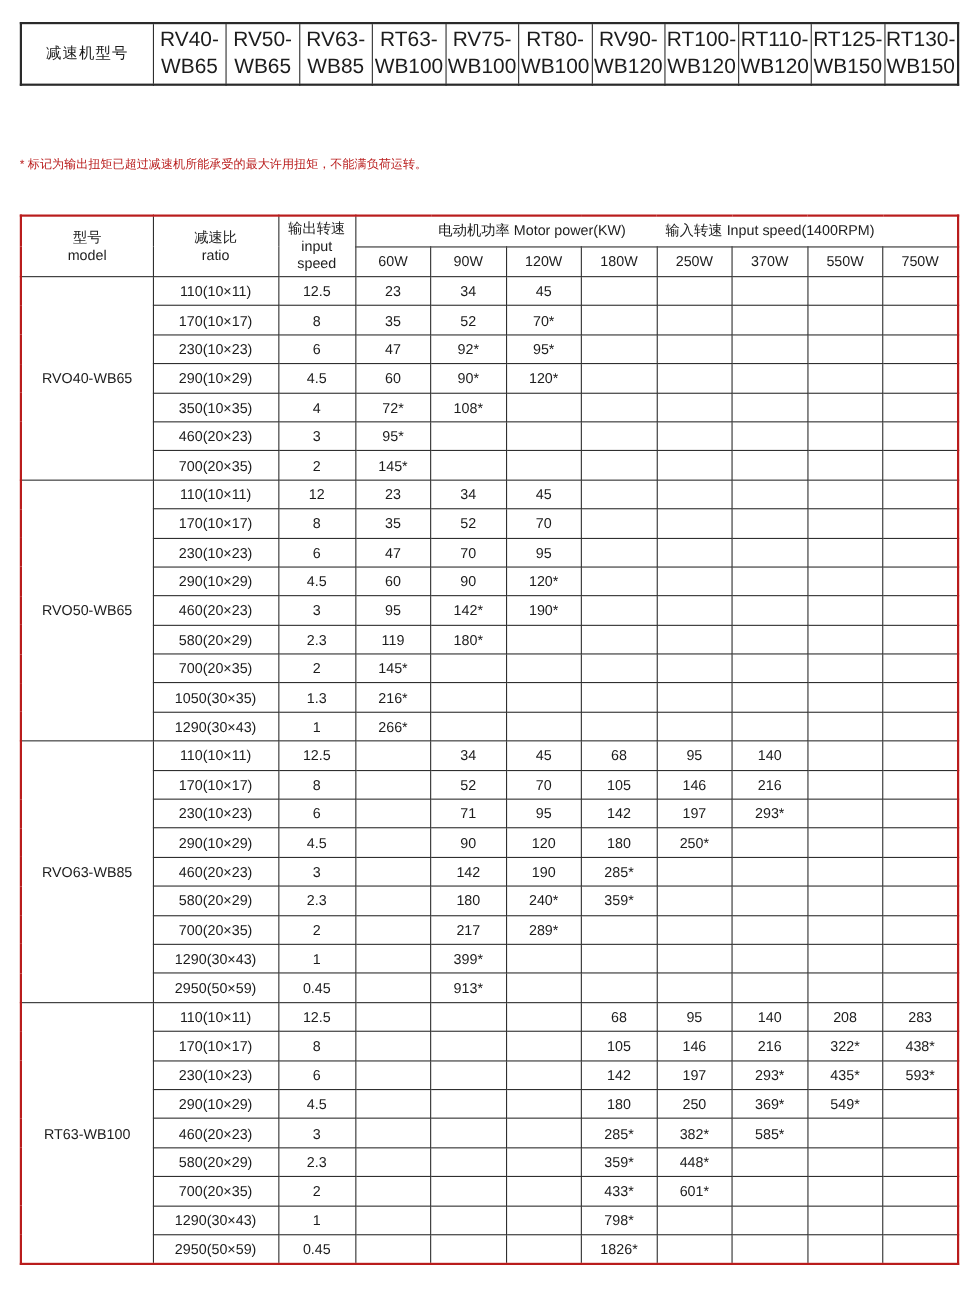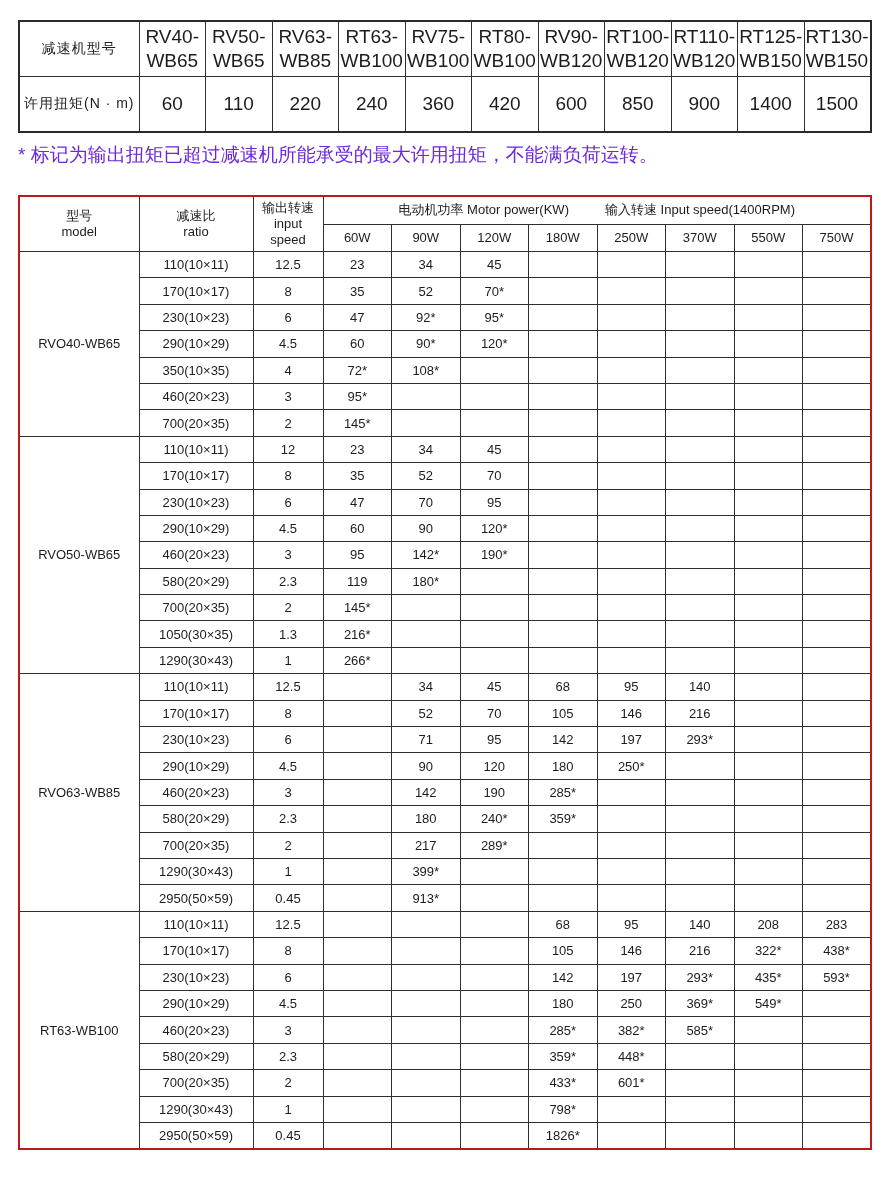--- a/index.html
+++ b/index.html
@@ -14,21 +14,21 @@
   td,th{border:1px solid #2f2f2f;text-align:center;vertical-align:middle;
         font-weight:normal;padding:0;color:#1c1c1c;}
 
   
   .t1{position:absolute;left:18px;top:20px;width:852px;border:2px solid #2a2a2a;}
   .t1 td{font-size:19px;height:54px;}
   .t1 .head-label{font-size:14px;letter-spacing:1px;}
   .t1 .model-cell{white-space:pre-line;line-height:1.25;}
 
   
-  .note{position:absolute;left:18px;top:142px;font-size:19px;color:#6d28d9;}
+  .note{position:absolute;left:18px;top:142px;font-size:11px;color:#b91c1c;}
 
   
   .t2{position:absolute;left:18px;top:195px;width:852px;border:2px solid #b91c1c;}
   .t2 th{font-size:13px;line-height:1.25;}
   .t2 thead .merge-head{height:54px;}
   .t2 thead .power-head{height:26px;margin-top:12px;}
   .t2 thead .power-cols th{height:26px;}
   .t2 tbody td{height:25.4px;font-size:13px;}
   .t2 .pre{white-space:pre-line;}
   .gap{display:inline-block;width:36px;}
@@ -63,34 +63,20 @@
           <td class="model-cell">RV90-
 WB120</td>
           <td class="model-cell">RT100-
 WB120</td>
           <td class="model-cell">RT110-
 WB120</td>
           <td class="model-cell">RT125-
 WB150</td>
           <td class="model-cell">RT130-
 WB150</td>
-        </tr>
-      <tr id="torque-values-row">
-        <td class="head-label">许用扭矩(N · m)</td>
-      <td>60</td>
-          <td>110</td>
-          <td>220</td>
-          <td>240</td>
-          <td>360</td>
-          <td>420</td>
-          <td>600</td>
-          <td>850</td>
-          <td>900</td>
-          <td>1400</td>
-          <td>1500</td>
         </tr>
     </tbody>
   </table>
 
   <div class="note">* 标记为输出扭矩已超过减速机所能承受的最大许用扭矩，不能满负荷运转。</div>
 
   <table class="t2">
     <colgroup>
       <col style="width:120px">
       <col style="width:114px">

